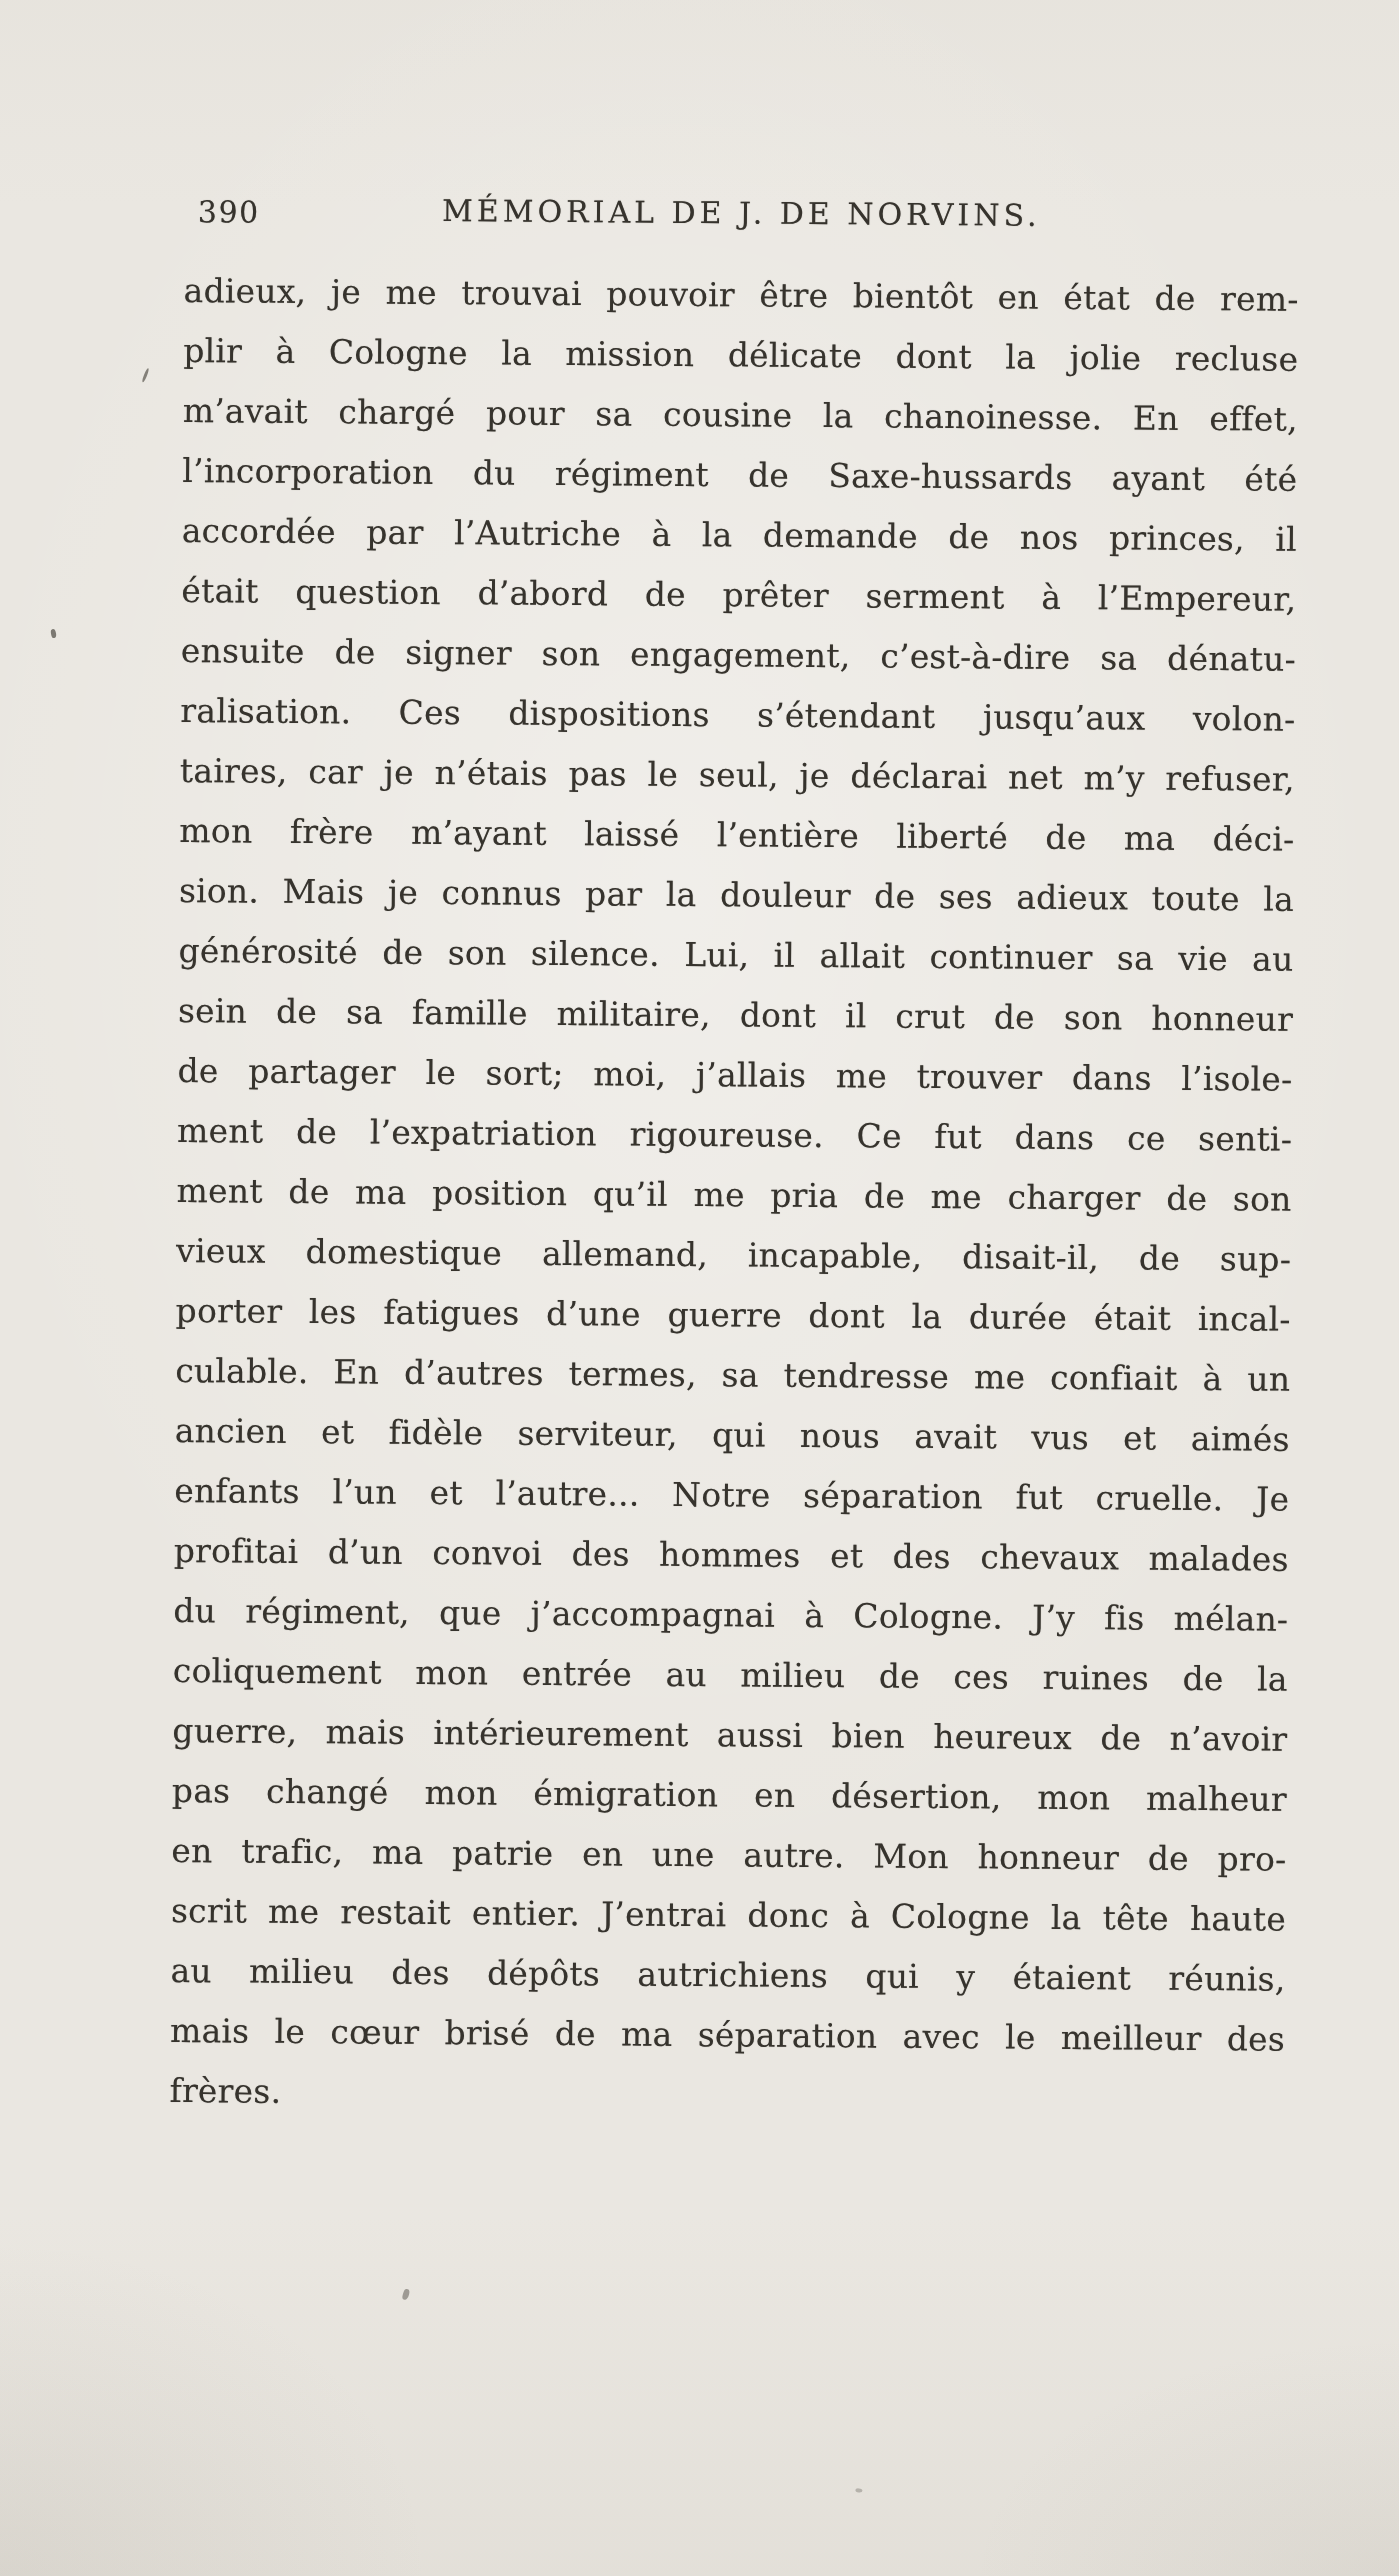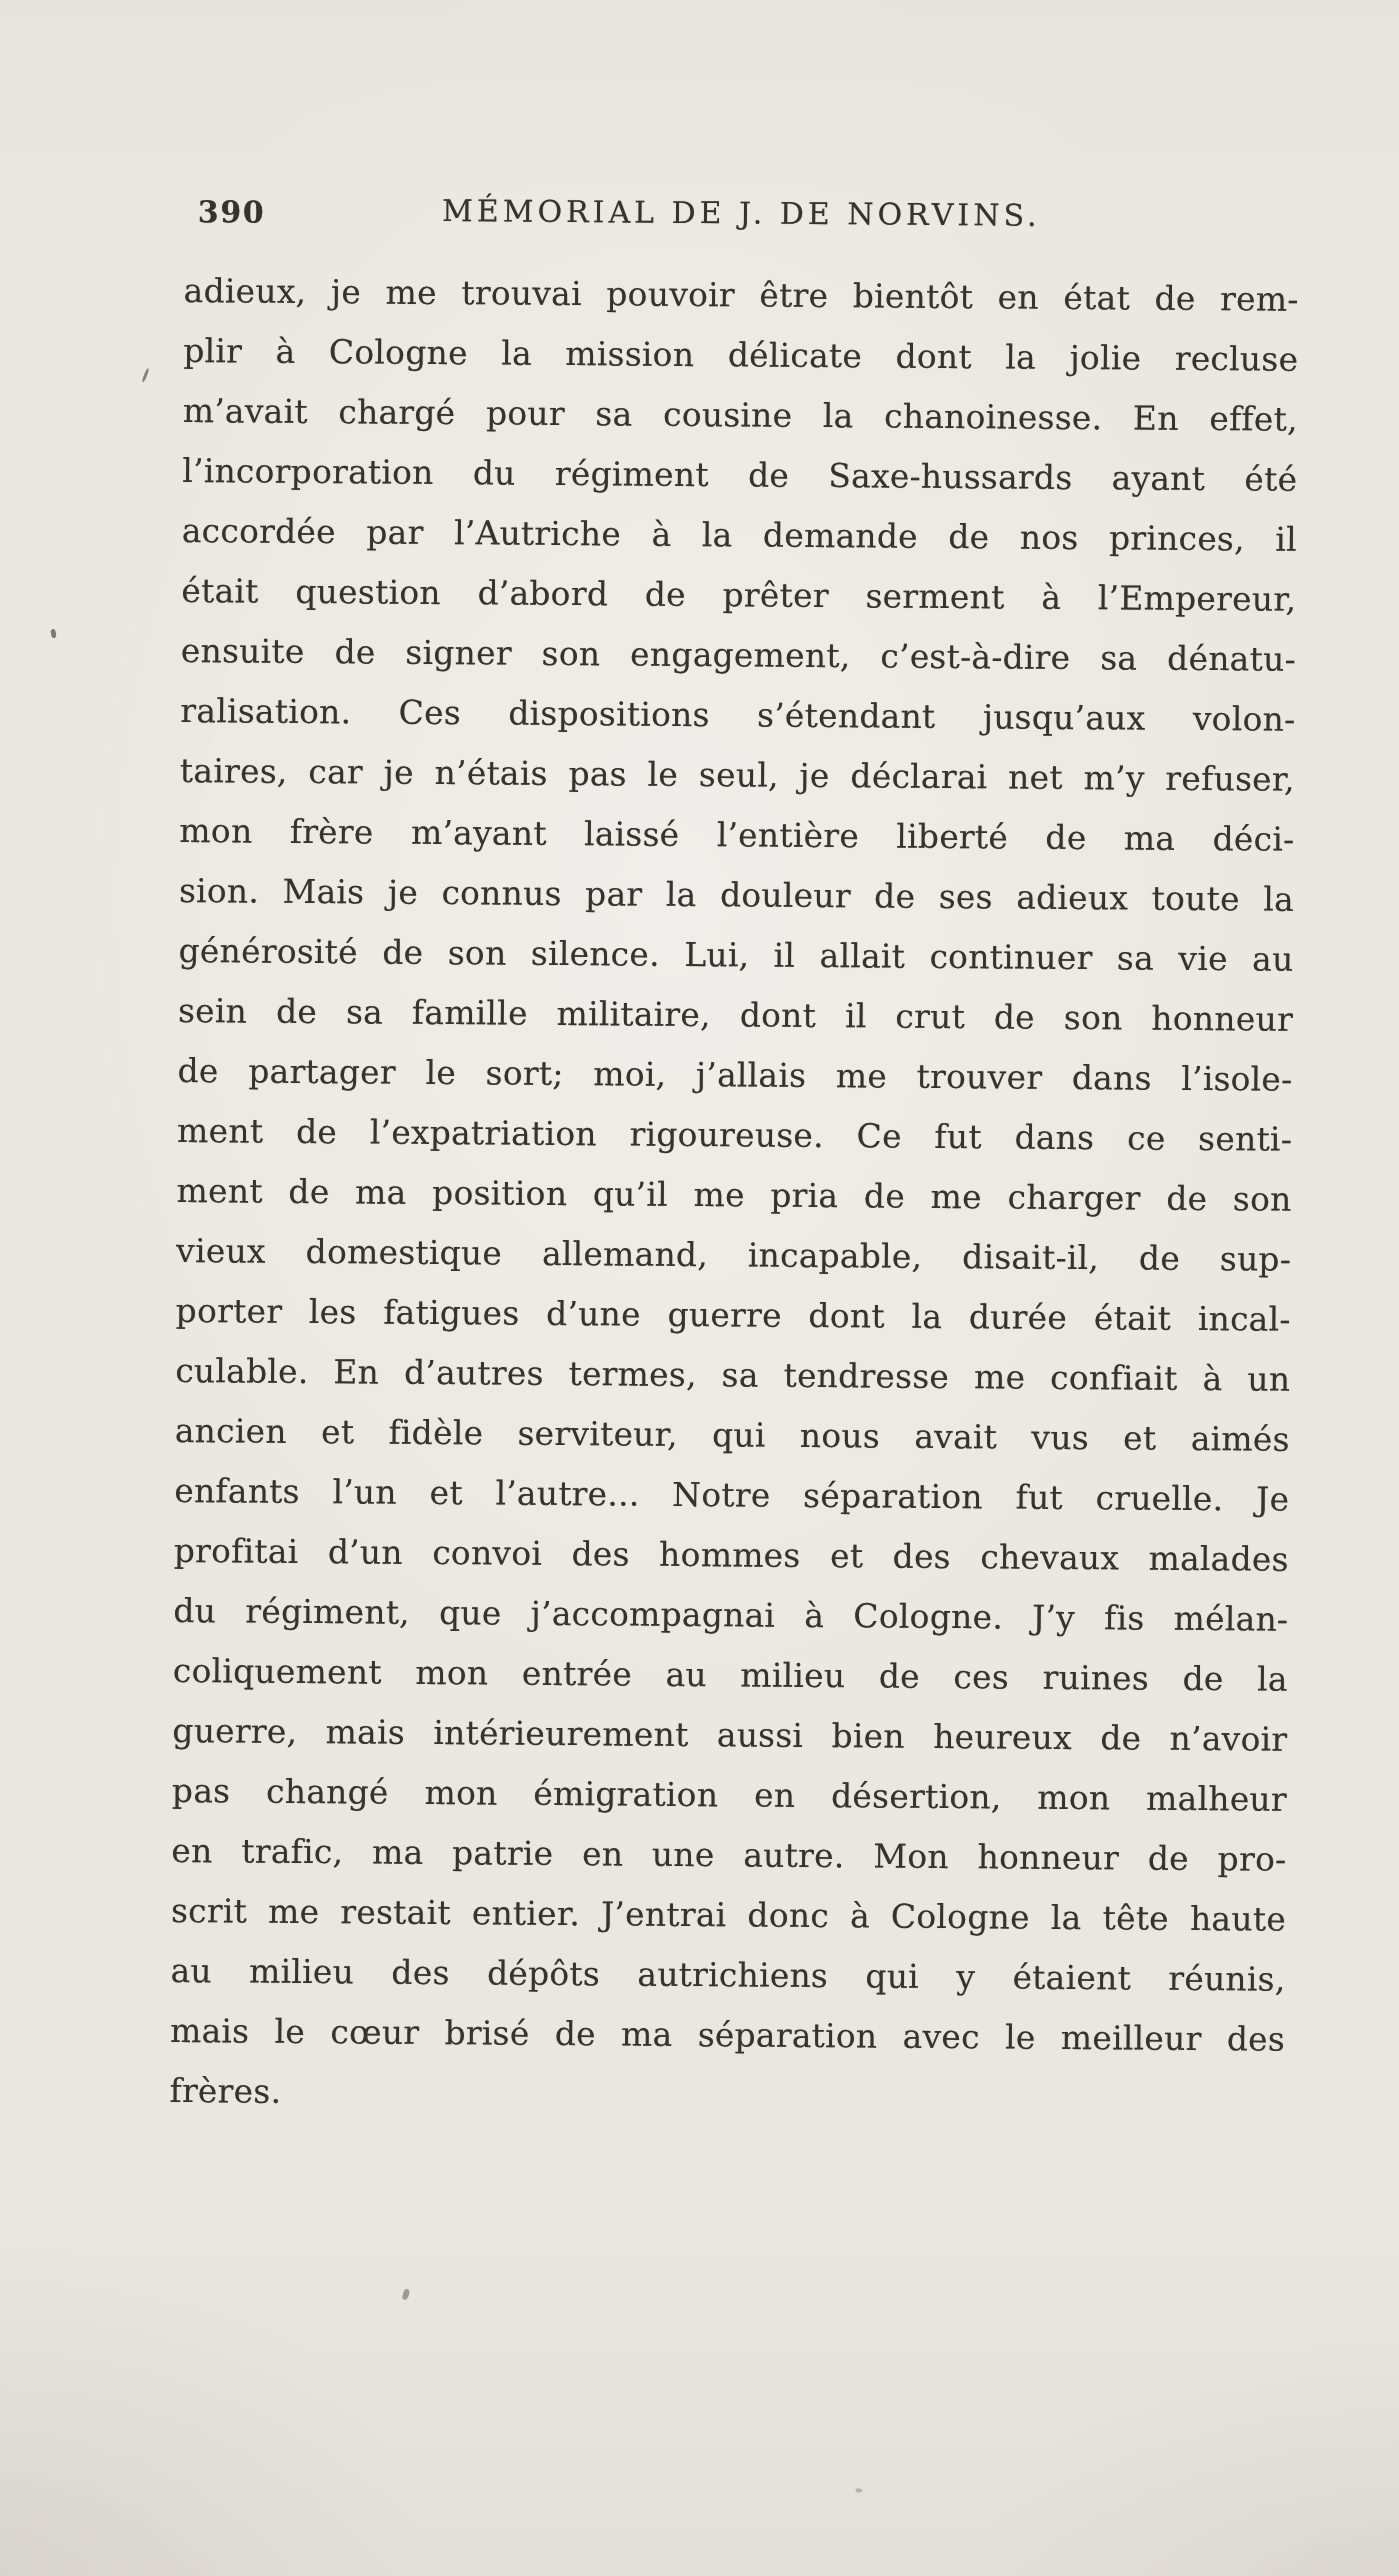--- a/index.html
+++ b/index.html
@@ -34,21 +34,20 @@
   }
   .header {
     position: absolute;
     top: 194px; left: 182px; width: 1122px; height: 41px;
   }
   .pagenum {
     position: absolute; left: 17.5px; top: 3.2px;
     font-size: 30px; letter-spacing: 1.6px;
     color: var(--ink);
     text-shadow: 0 0 0.8px rgba(45,42,36,0.45);
-    font-weight: bold;
   }
   .title {
     position: absolute; left: 0; right: 0; top: 0;
     text-align: center;
     font-size: 30px; letter-spacing: 4px;
     white-space: nowrap;
     color: var(--ink);
     text-shadow: 0 0 0.8px rgba(45,42,36,0.5);
   }
   .text-block {

